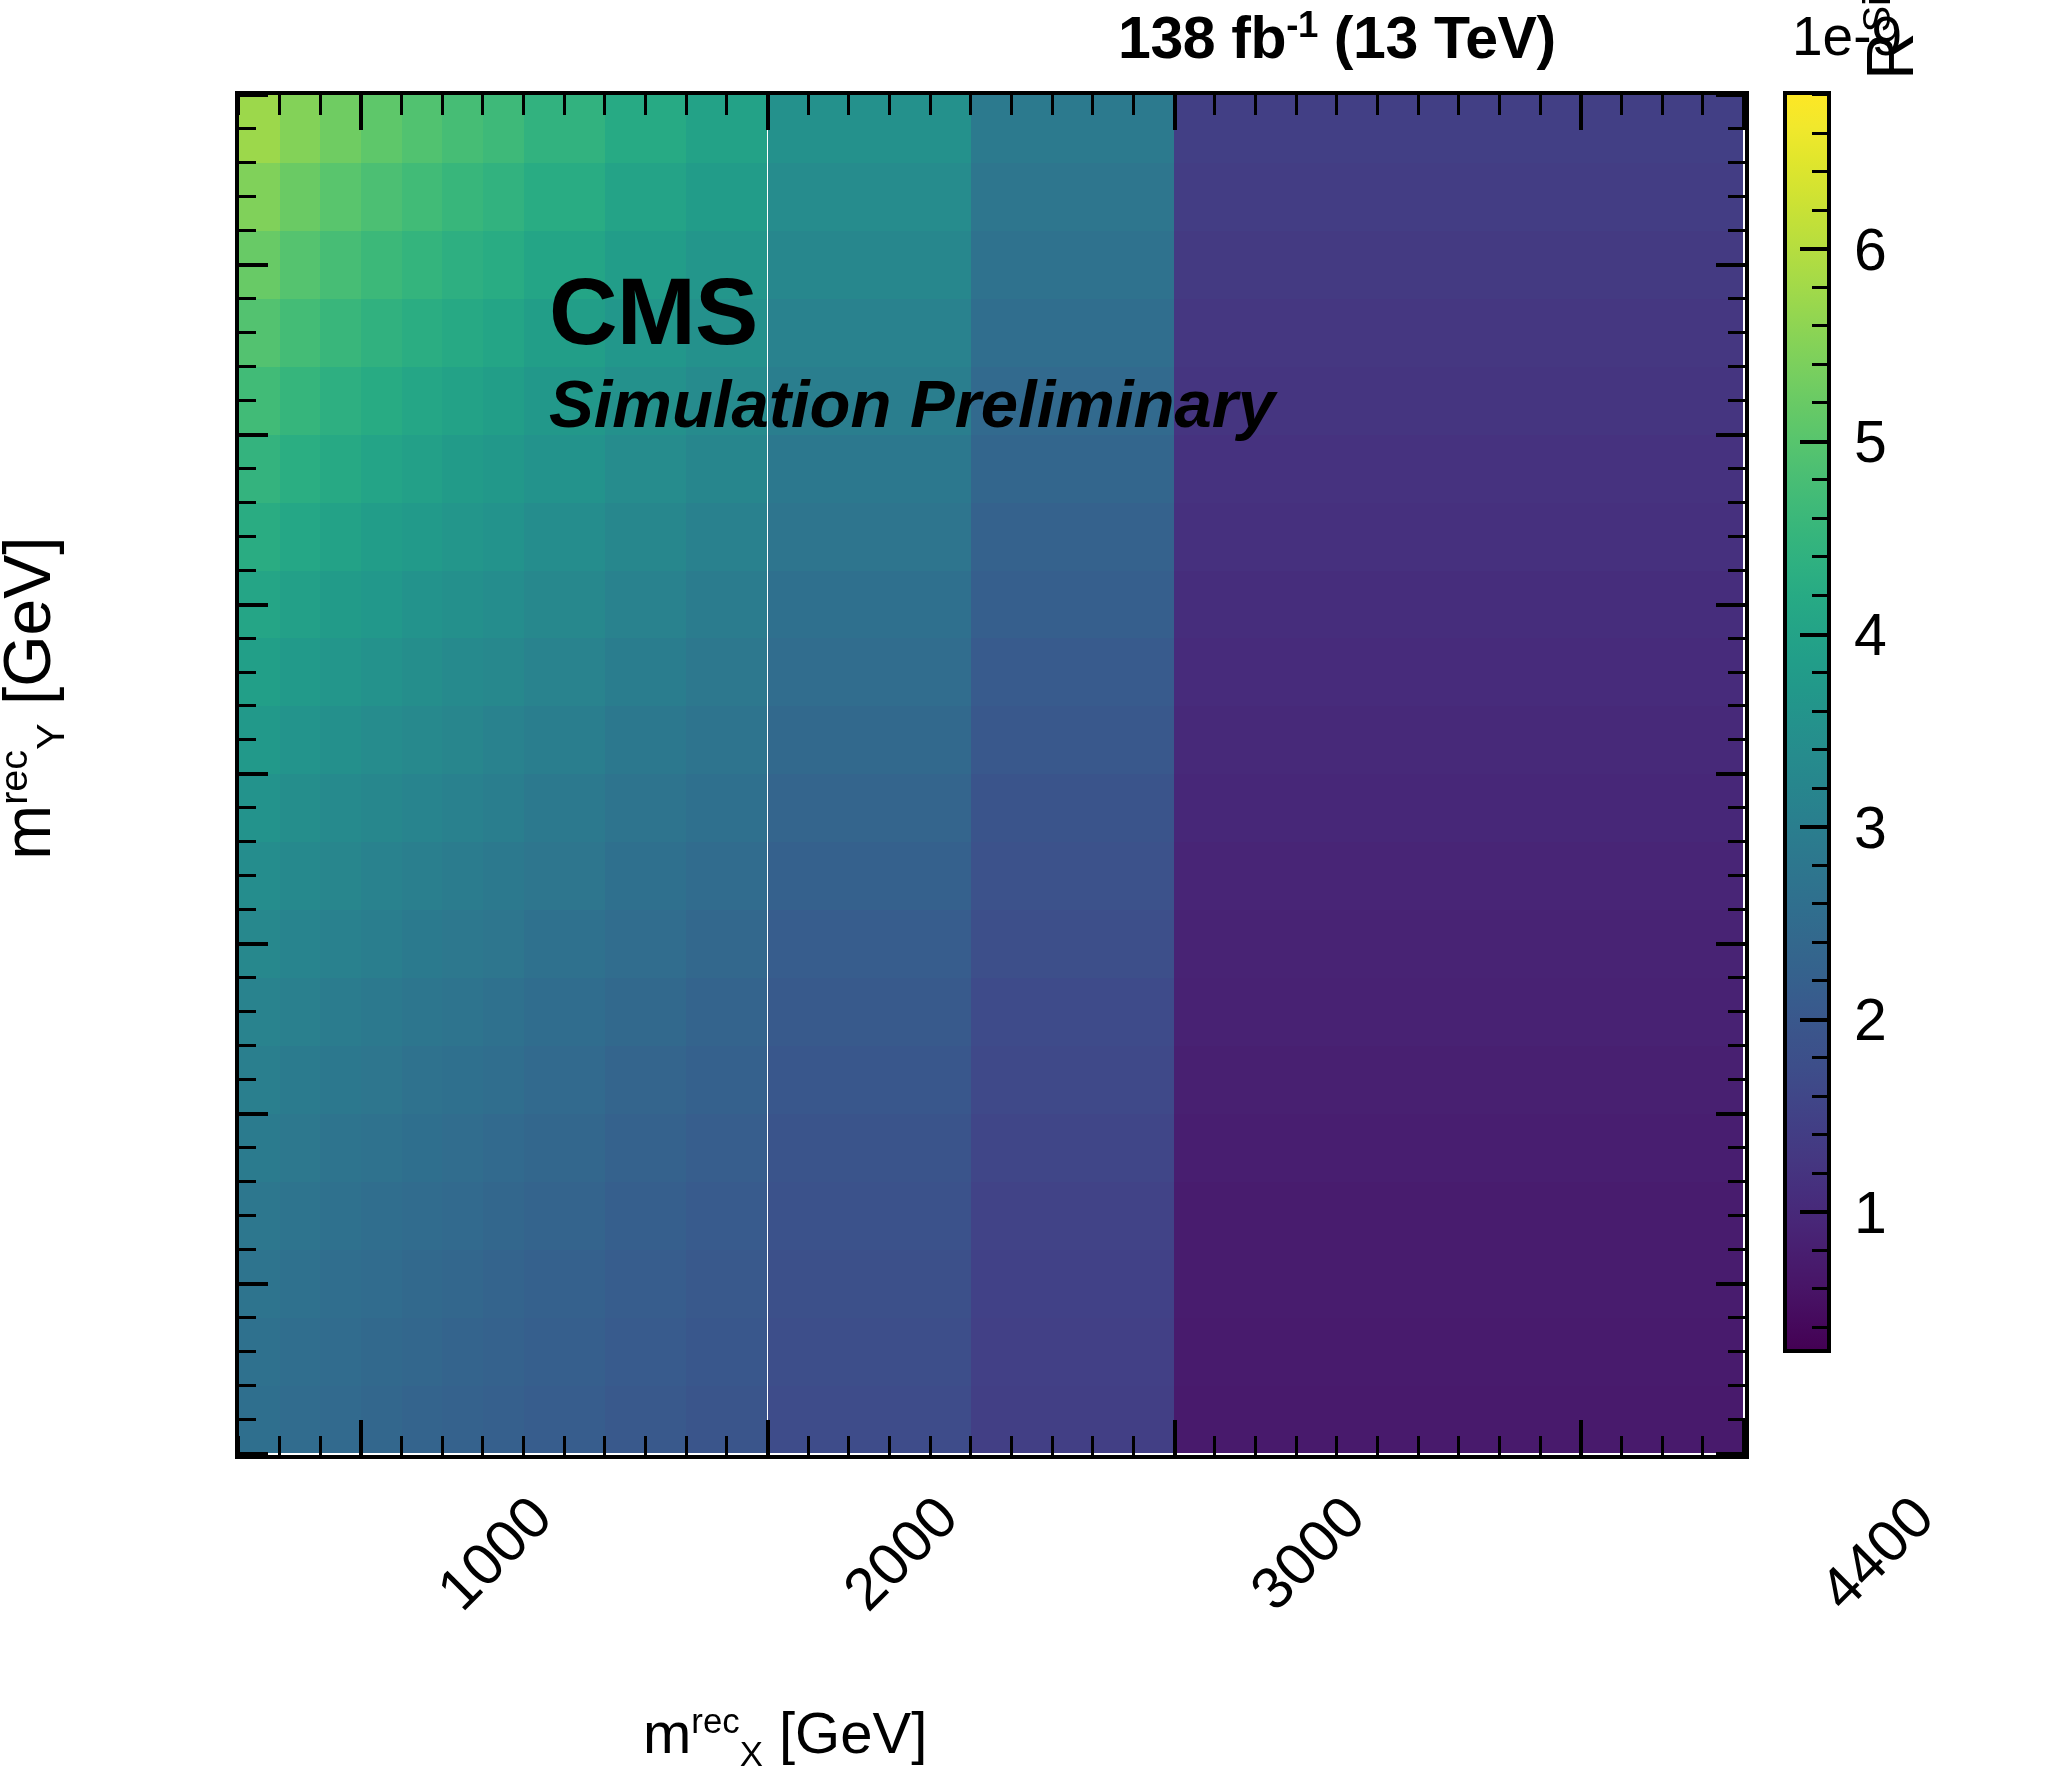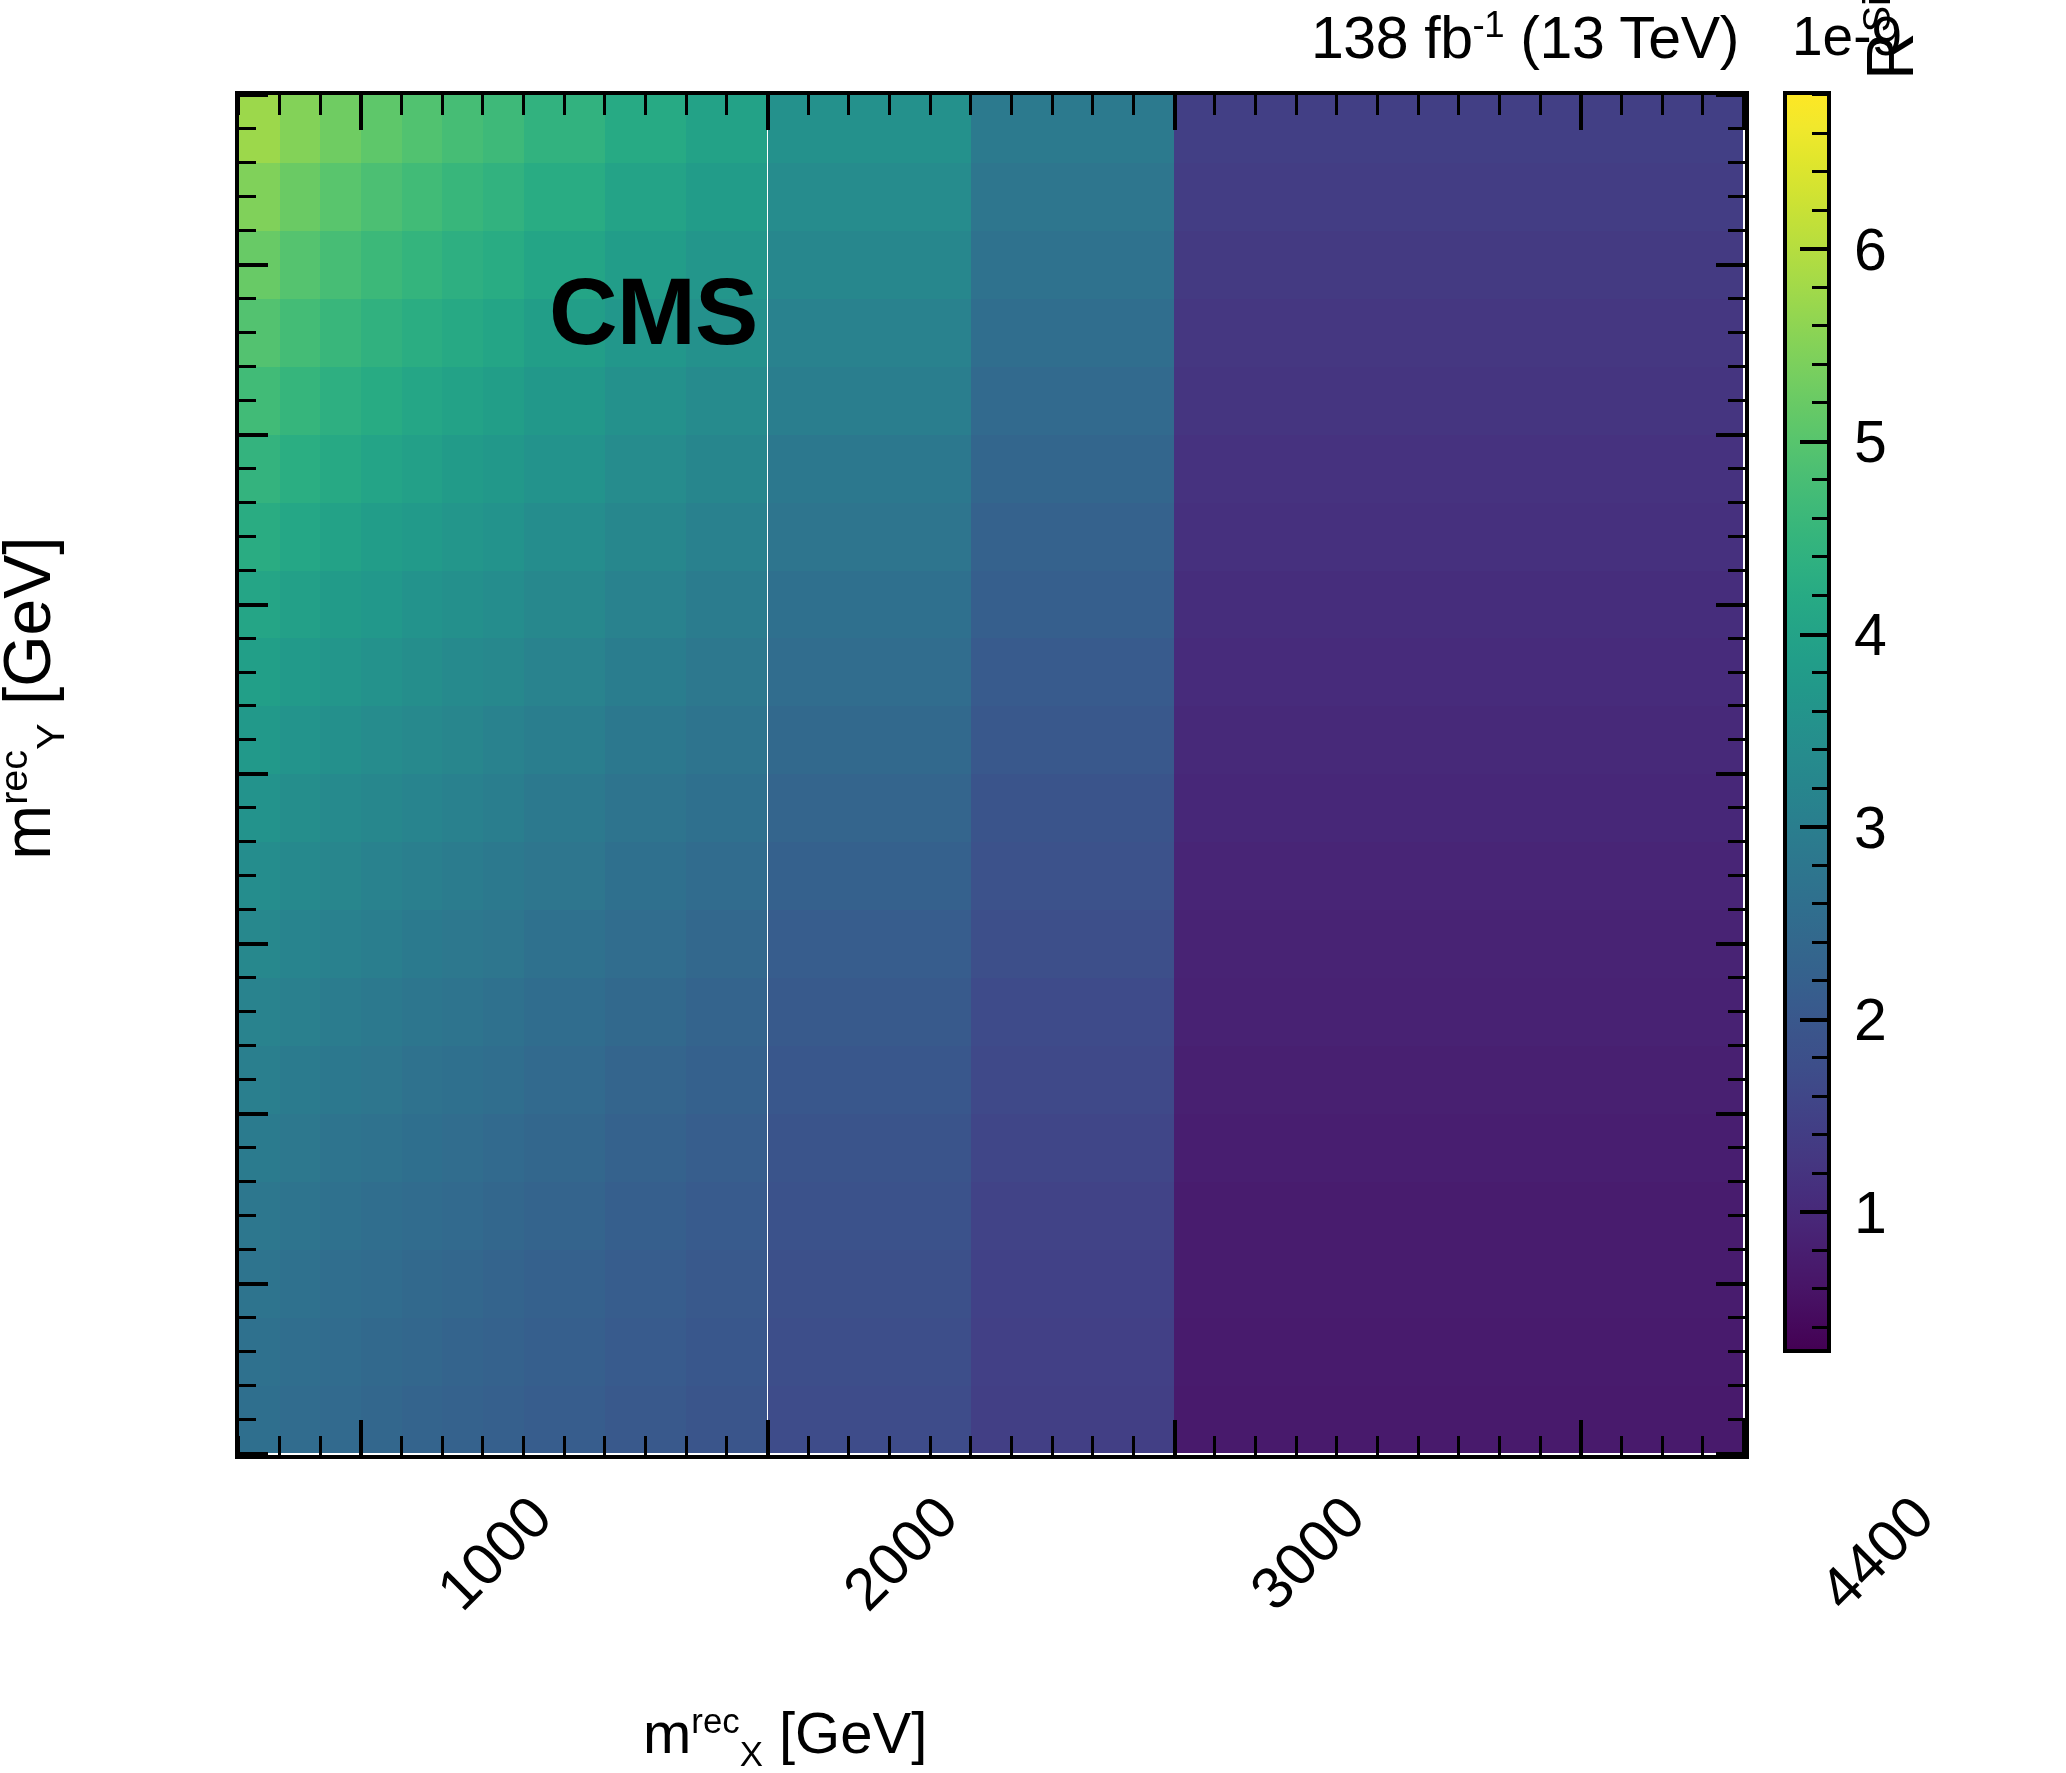--- a/index.html
+++ b/index.html
@@ -7,22 +7,22 @@
        font-family:"Liberation Sans",sans-serif;color:#000;overflow:hidden;}
 
   
   #plot-frame{position:absolute;left:235px;top:91px;width:1514px;height:1368px;
               box-sizing:border-box;border:4.9px solid #000;background:#fff;}
   #heatmap{position:absolute;inset:0;}
   .hm-col{position:absolute;top:0;bottom:0;}
   .hm-cell{position:absolute;left:0;right:0;}
 
   
-  #lumi-header{position:absolute;left:1118px;top:4.4px;width:621px;text-align:right;
-               font-size:59px;font-weight:400;letter-spacing:-0.4px;white-space:nowrap;}
+  #lumi-header{position:absolute;left:1118px;top:4.4px;width:621px;
+               font-size:59px;font-weight:700;letter-spacing:-0.4px;white-space:nowrap;}
   #lumi-header sup{font-size:0.62em;vertical-align:super;}
 
   
   #cms-label{position:absolute;left:310px;top:169px;font-size:95px;font-weight:bold;
              letter-spacing:-0.9px;line-height:1;text-align:center;}
   #cms-sublabel{position:absolute;left:310px;top:275px;font-size:67px;font-weight:bold;
                 font-style:italic;line-height:1;white-space:nowrap;}
   .ytick-major{position:absolute;left:0;width:29px;height:4px;background:#000;}
   .ytick-minor{position:absolute;left:0;width:17px;height:3.1px;background:#000;}
   .ytick-major-r{position:absolute;right:0;width:29px;height:4px;background:#000;}
@@ -511,20 +511,21 @@
       <div class="xtick-minor-t" style="left: 1259px;"></div>
       <div class="xtick-minor-t" style="left: 1300px;"></div>
       <div class="xtick-major-t" style="left: 1340px;"></div>
       <div class="xtick-minor-t" style="left: 1381px;"></div>
       <div class="xtick-minor-t" style="left: 1422px;"></div>
       <div class="xtick-minor-t" style="left: 1462px;"></div>
       <div class="xtick-major-t" style="left: 1503px;"></div>
     </div>
 
   <div id="cms-label">CMS</div>
+  <div id="cms-sublabel">Simulation Preliminary</div>
 </div>
 
 <div id="y-tick-labels"></div>
 <div id="x-tick-labels">
     <div class="xtick-label" style="left: 389px; top: 1486px;">1000</div>
     <div class="xtick-label" style="left: 795px; top: 1486px;">2000</div>
     <div class="xtick-label" style="left: 1202px; top: 1486px;">3000</div>
     <div class="xtick-label" style="left: 1771px; top: 1486px;">4400</div>
   </div>
 

